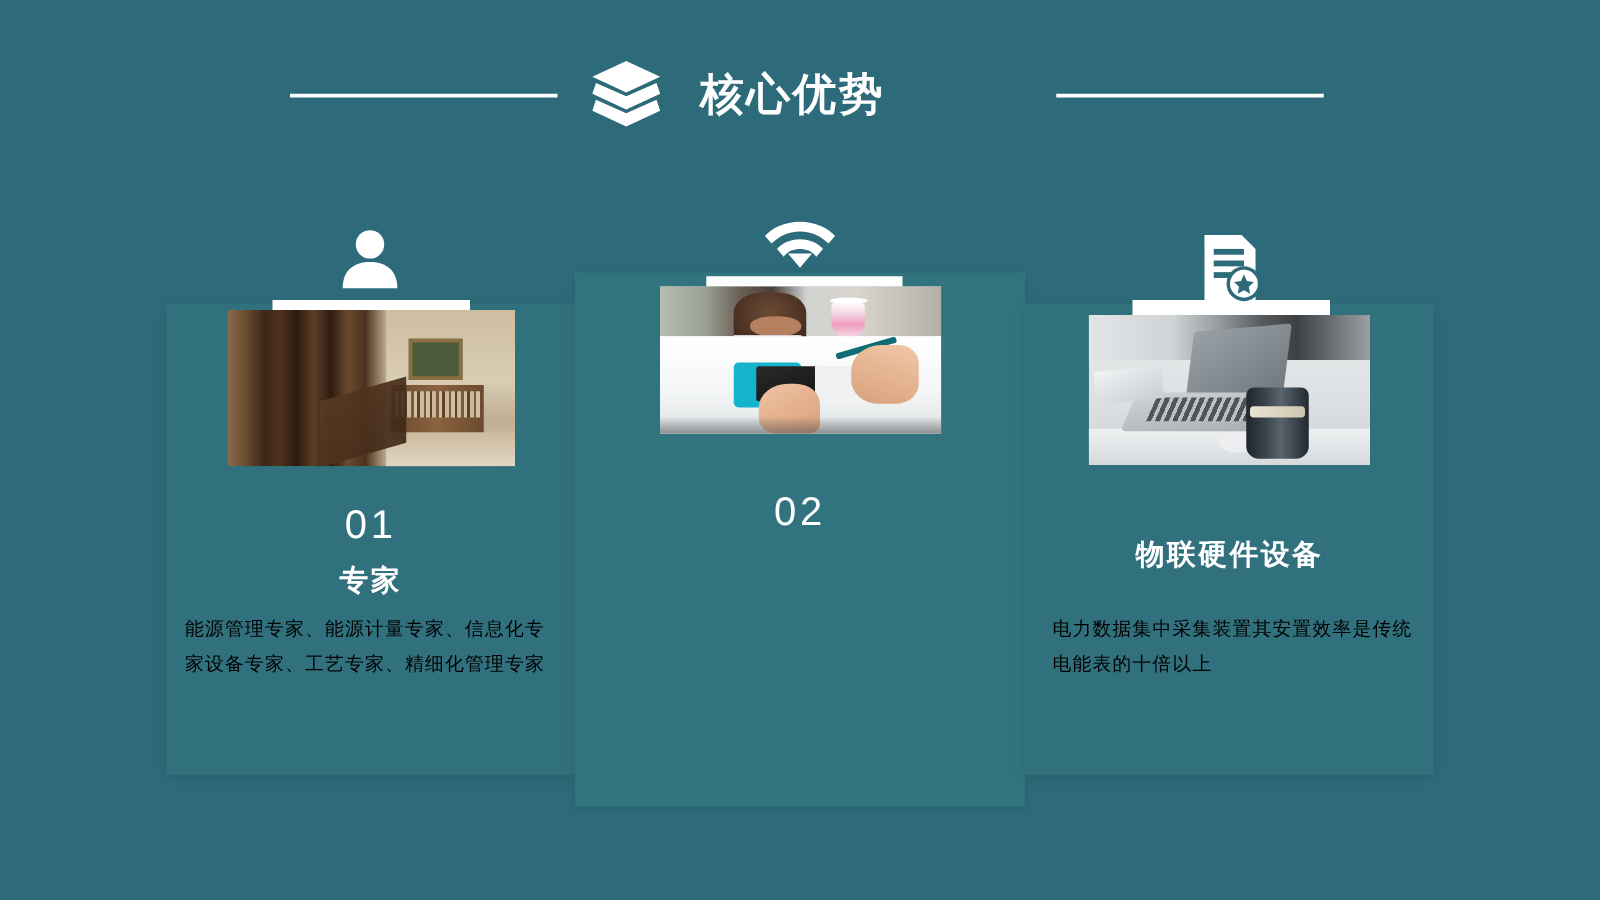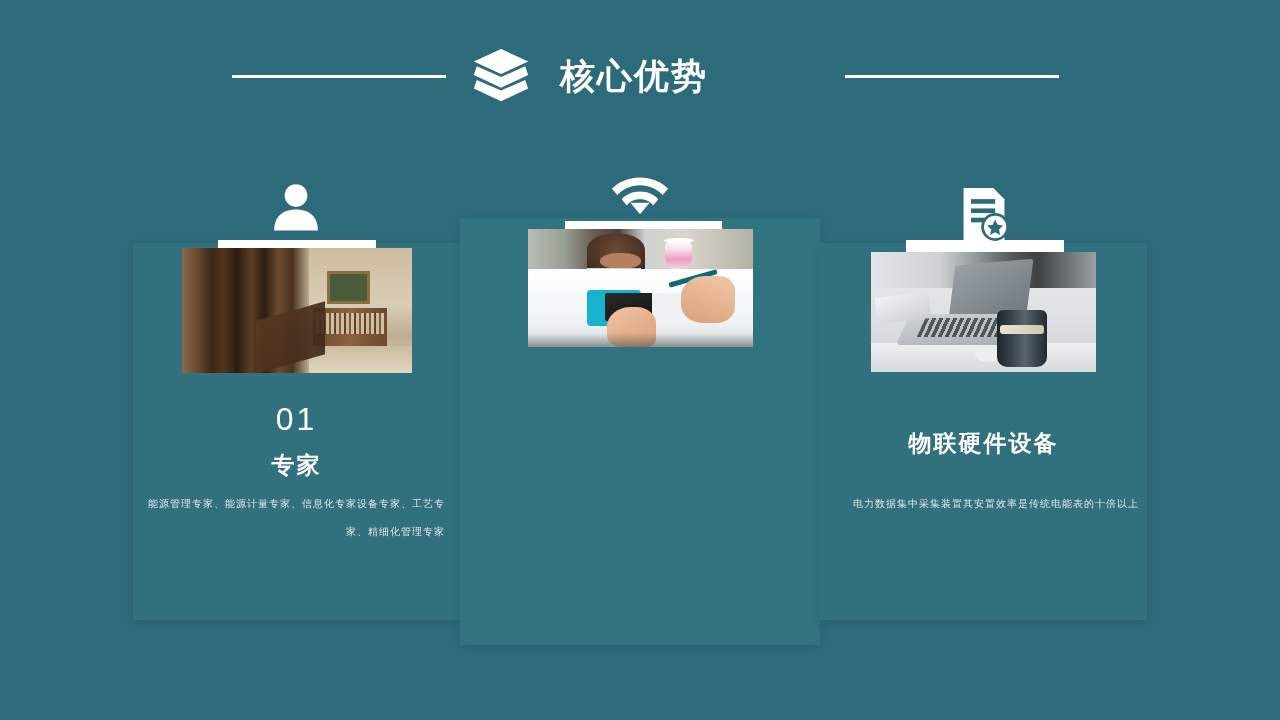--- a/index.html
+++ b/index.html
@@ -199,30 +199,30 @@
     position: absolute;
     color: #ffffff;
     font-size: 23px;
     font-weight: bold;
     letter-spacing: 2px;
     text-align: center;
     line-height: 30px;
   }
   .desc {
     position: absolute;
-    color: #e5e5e5;
-    font-size: 10px;
+    color: #000000;
+    font-size: 15px;
     line-height: 28px;
     letter-spacing: 1px;
-    text-align: right;
+    text-align: left;
   }
 
   
   .num-1  { left: 133px; top: 396px; width: 327px; }
-  .name-1 { left: 133px; top: 450px; width: 327px; }
+  .name-1 { left: 133px; top: 450px; width: 327px; font-family: Liberation Serif, serif; }
   .desc-1 { left: 148px; top: 490px; width: 297px; }
   
   .num-2  { left: 460px; top: 386px; width: 360px; }
   .name-2 { left: 460px; top: 441px; width: 360px; letter-spacing: 3px; }
   .desc-2 { left: 478px; top: 492px; width: 324px; }
   
   .num-3  { left: 820px; top: 396px; width: 327px; }
   .name-3 { left: 820px; top: 428px; width: 327px; }
   .desc-3 { left: 842px; top: 490px; width: 297px; }
 
@@ -294,20 +294,21 @@
       <div class="d2-shadow"></div>
     </div>
   </div>
   <div class="top-icon icon-2">
     <svg viewBox="0 0 64 50" width="56" height="44" aria-hidden="true">
       <path d="M32 6 C18 6 6 12 0 19 L6 26 C12 20 21 15 32 15 C43 15 52 20 58 26 L64 19 C58 12 46 6 32 6 Z" fill="#ffffff"></path>
       <path d="M32 22 C23 22 15 26 11 31 L17 38 C21 33 26 31 32 31 C38 31 43 33 47 38 L53 31 C49 26 41 22 32 22 Z" fill="#ffffff"></path>
       <path d="M32 35 L43 35 L32 48 L21 35 Z" fill="#ffffff"></path>
     </svg>
   </div>
+  <div class="num num-2">02</div>
 
   <div class="card card-3"></div>
   <div class="white-bar bar-3"></div>
   <div class="photo photo-3">
     <div class="ph-inner">
       <div class="d3-bg"></div>
       <div class="d3-back"></div>
       <div class="d3-desk"></div>
       <div class="d3-screen"></div>
       <div class="d3-base"></div>

